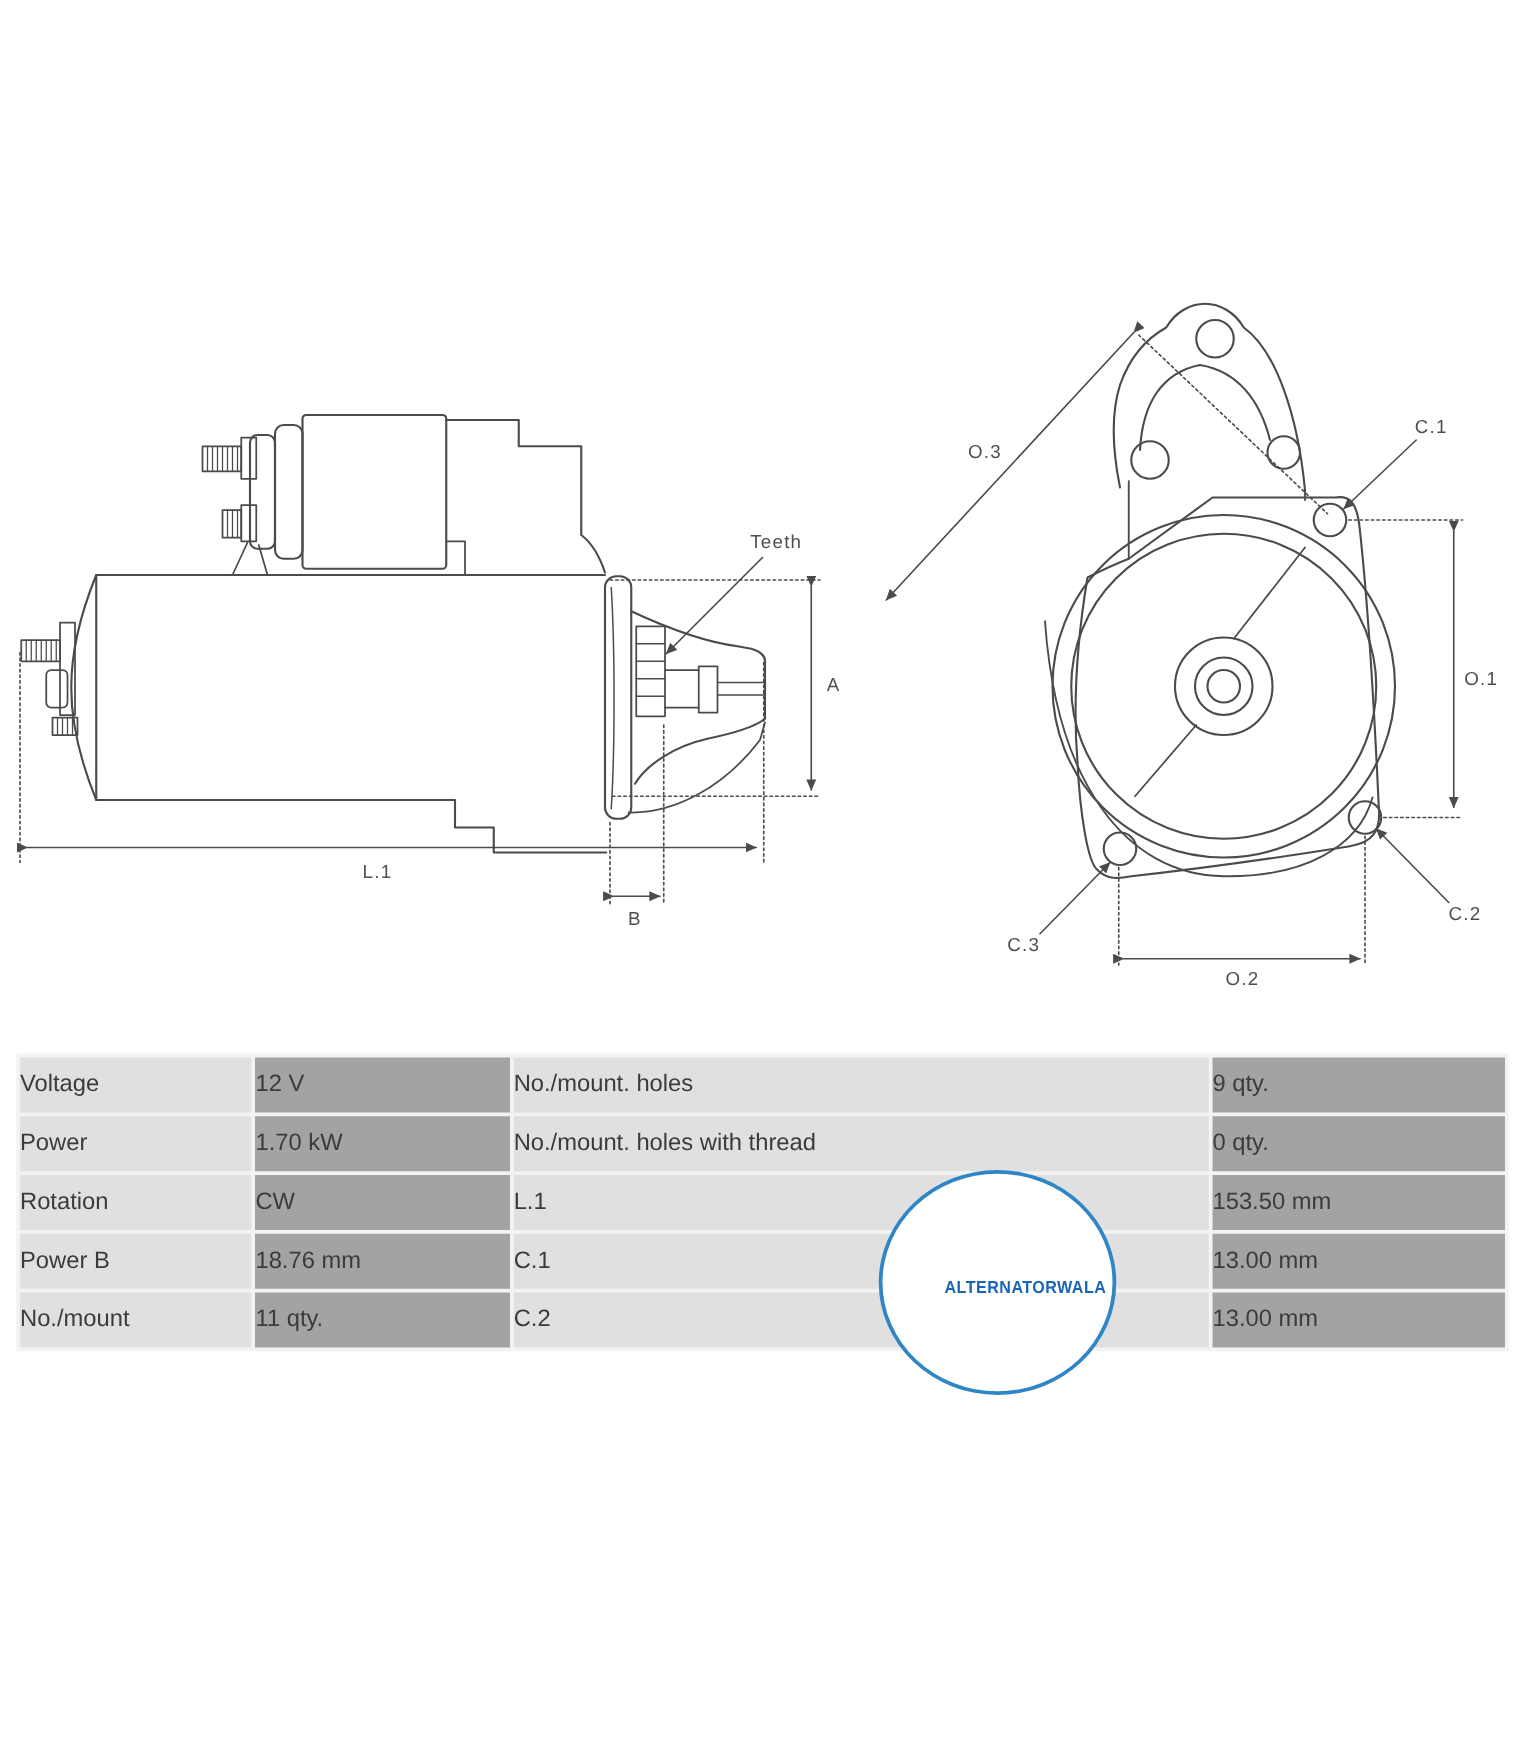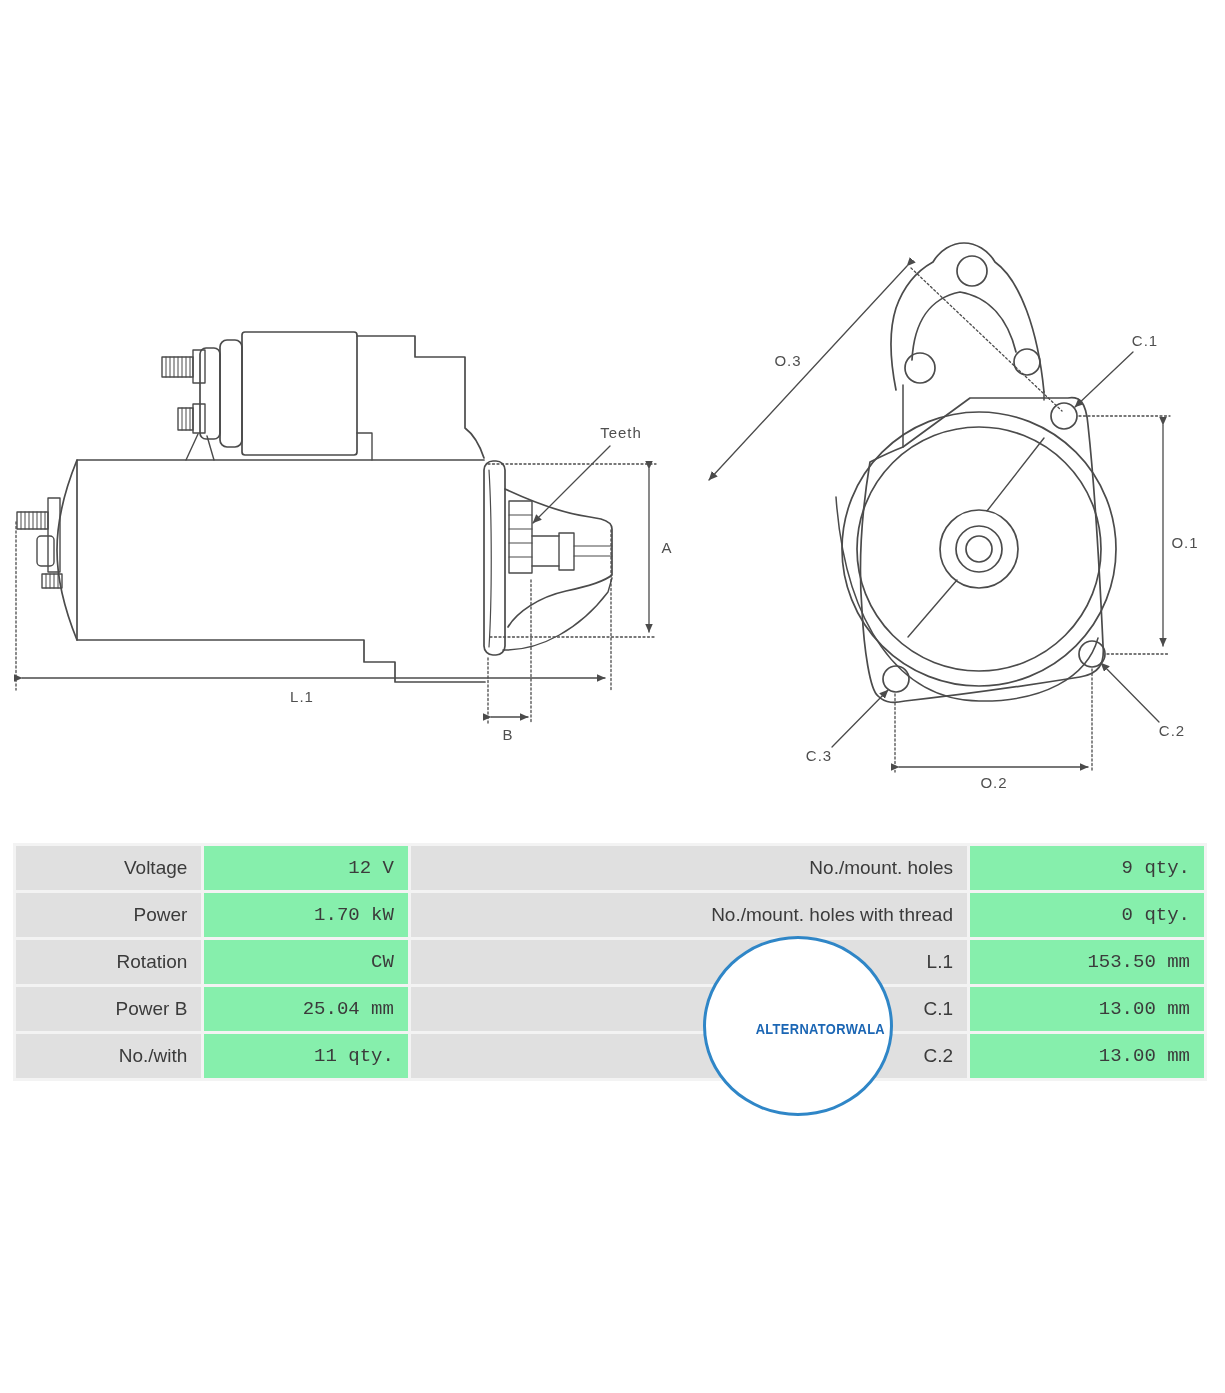--- a/index.html
+++ b/index.html
@@ -3,24 +3,24 @@
 <meta charset="utf-8">
 <style>
   html,body{margin:0;padding:0;background:#ffffff;}
   #stage{position:relative;width:1225px;height:1393px;background:#ffffff;overflow:hidden;
          font-family:"Liberation Sans", sans-serif;}
   #drawing-svg{position:absolute;left:0;top:0;}
   .dimtext{font-family:"Liberation Sans", sans-serif;font-size:15px;fill:#4f4f4f;letter-spacing:1px;}
   
   #spec-table{position:absolute;left:13px;top:843px;width:1194px;border-collapse:separate;
               border-spacing:3px;background:#f3f3f3;table-layout:fixed;}
-  #spec-table td{height:44px;font-size:19px;color:#3b3b3b;text-align:right;padding:0 14px 0 0;
+  #spec-table td{height:44px;font-size:19px;color:#3b3b3b;padding:0 14px 0 0;
                  vertical-align:middle;overflow:hidden;white-space:nowrap;}
   #spec-table td.lbl{background:#e0e0e0;}
-  #spec-table td.val{background:#86efac;font-family:Liberation Mono, monospace;}
+  #spec-table td.val{background:#a3a3a3;}
   col.c1{width:183px;} col.c2{width:201px;} col.c3{width:549px;} col.c4{width:231px;}
   
   #logo{position:absolute;left:703px;top:936px;width:184px;height:174px;background:#ffffff;
         border:3px solid #2f86c7;border-radius:50%;display:flex;flex-direction:row;
         align-items:center;justify-content:center;z-index:5;gap:45px;}
   #logo .brand{font-size:14px;font-weight:bold;color:#1b66b4;letter-spacing:0.4px;
                transform:scaleX(0.92);margin-top:5px;}
 </style>
 </head>
 <body>
@@ -186,26 +186,26 @@
         <td class="val">0 qty.</td>
       </tr>
       <tr>
         <td class="lbl">Rotation</td>
         <td class="val">CW</td>
         <td class="lbl">L.1</td>
         <td class="val">153.50 mm</td>
       </tr>
       <tr>
         <td class="lbl">Power B</td>
-        <td class="val">25.04 mm</td>
+        <td class="val">18.76 mm</td>
         <td class="lbl">C.1</td>
         <td class="val">13.00 mm</td>
       </tr>
       <tr>
-        <td class="lbl">No./with</td>
+        <td class="lbl">No./mount</td>
         <td class="val">11 qty.</td>
         <td class="lbl">C.2</td>
         <td class="val">13.00 mm</td>
       </tr>
     </tbody>
   </table>
 
   <div id="logo">
     <svg width="104" height="74" viewBox="0 0 110 78">
       <g stroke="none">

